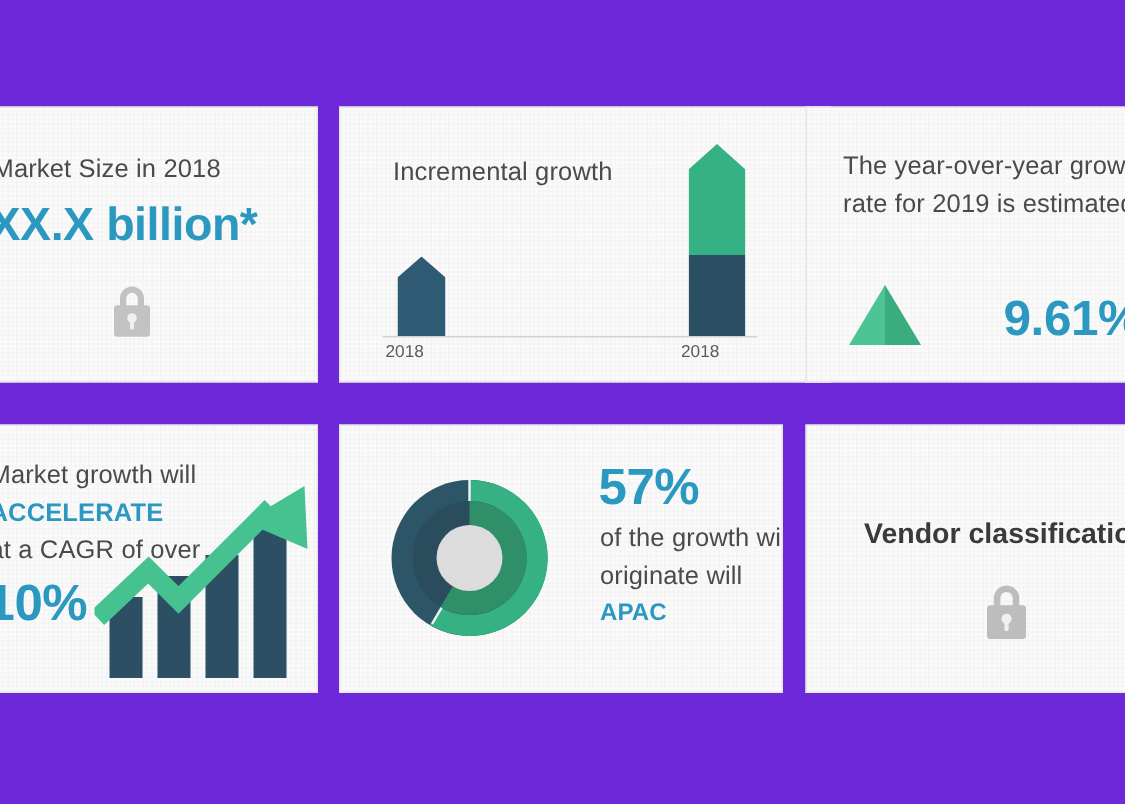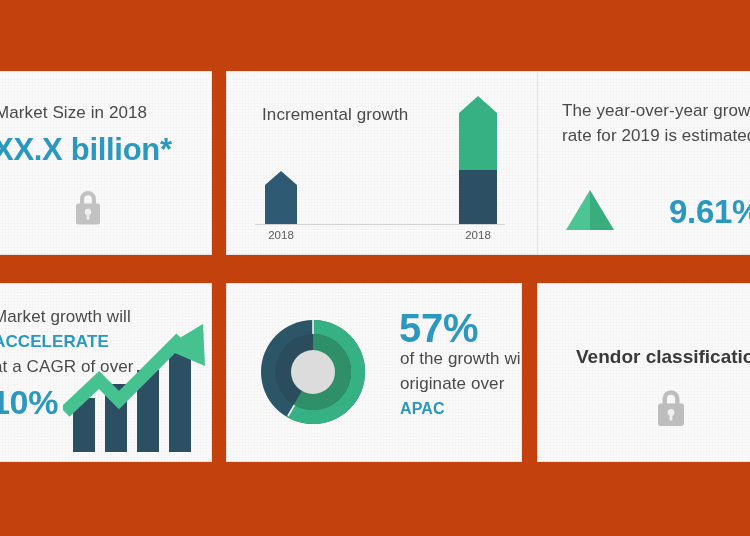--- a/index.html
+++ b/index.html
@@ -9,21 +9,21 @@
     width: 750px;
     height: 536px;
     overflow: hidden;
     font-family: "Liberation Sans", sans-serif;
   }
 
   #board {
     position: relative;
     width: 750px;
     height: 536px;
-    background: #c2410c;
+    background: #6d28d9;
   }
 
   
   .card {
     position: absolute;
     box-sizing: border-box;
     background-color: #fafafa;
     background-image:
       repeating-linear-gradient(0deg,   rgba(0,0,0,0.014) 0 1px, rgba(0,0,0,0) 1px 3px),
       repeating-linear-gradient(90deg,  rgba(0,0,0,0.014) 0 1px, rgba(0,0,0,0) 1px 3px);
@@ -73,21 +73,21 @@
   
   .axis {
     position: absolute;
     height: 1px;
     background: #d2d2d2;
   }
   .bar-label {
     position: absolute;
     color: #5b5b5b;
     font-size: 11.5px;
-    text-align: center;
+    text-align: left;
     white-space: nowrap;
   }
 
   
   .donut-wrap { position: absolute; }
 
   
   svg { display: block; }
 </style>
 </head>
@@ -207,25 +207,25 @@
           <path d="M63.2 12 L63.2 64 L64.8 64 L64.8 12 Z" fill="#f2f2f2"></path>
           <path d="M38.3 107.6 L64 64 L65.4 64.8 L39.7 108.4 Z" fill="#f2f2f2"></path>
 
           <circle cx="64" cy="64" r="38" fill="#2a4c5c"></circle>
           <path d="M64 26 A38 38 0 1 1 44.7 96.7 L64 64 Z" fill="#2f8f68"></path>
 
           <circle cx="64" cy="64" r="22" fill="#dcdcdc"></circle>
         </svg>
       </div>
 
-      <div class="big" style="left:172px; top:22px; font-size:40px;">57%</div>
+      <div class="big" style="left:172px; top:22px; font-size:34px;">57%</div>
 
       <div class="lead" style="left:173px; top:62px;">of the growth will</div>
 
-      <div class="lead" style="left:173px; top:87px;">originate over</div>
+      <div class="lead" style="left:173px; top:87px;">originate will</div>
 
       <div class="lead accent" style="left:173px; top:112px; font-size:16px;">APAC</div>
 
     </div>
   </div>
 
   <div class="card" style="left:537px; top:283px; width:252px; height:179px;">
     <div class="card-inner">
 
       <div class="bold-dark" style="left:38px; top:62px;">Vendor classification</div>

